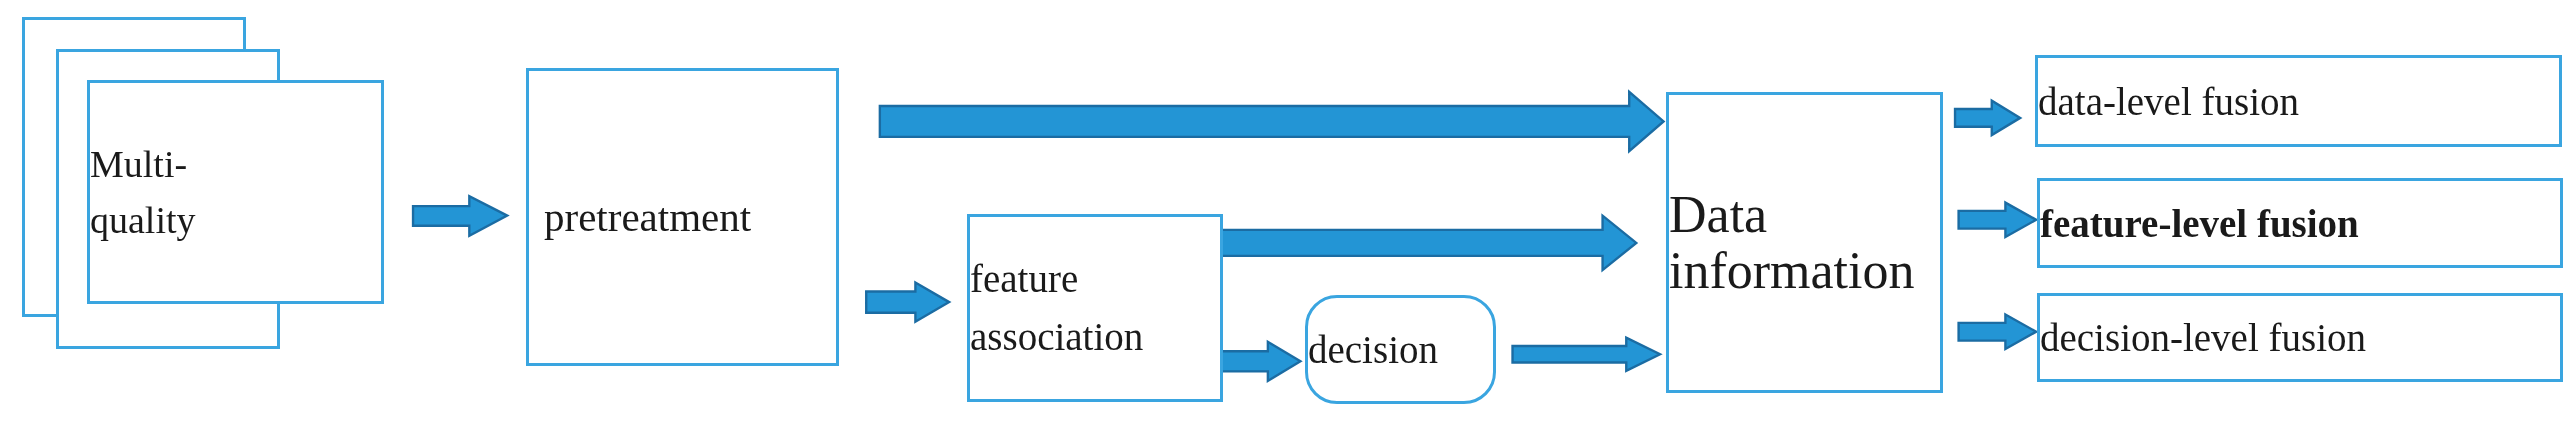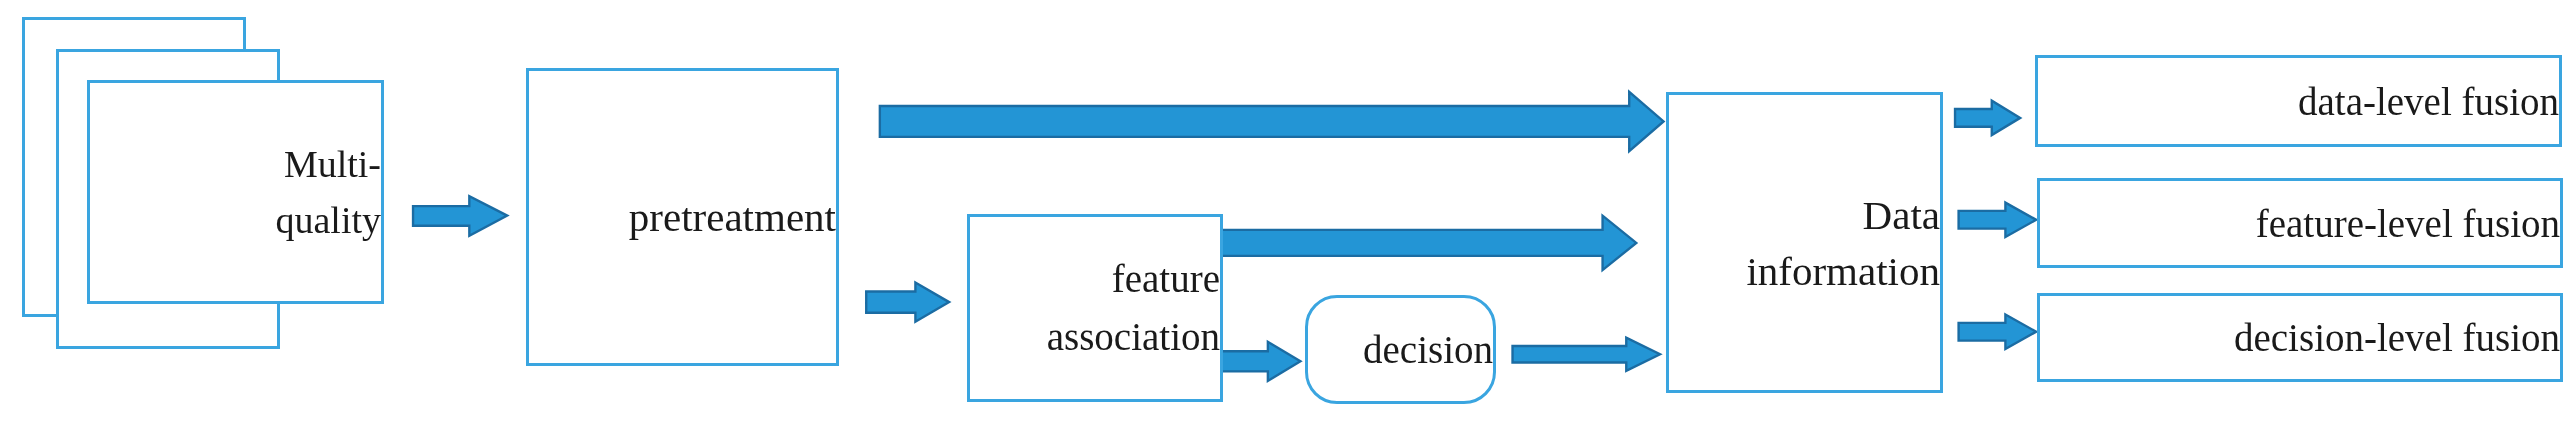--- a/index.html
+++ b/index.html
@@ -18,35 +18,35 @@
     color:var(--text-color);
     overflow:hidden;
   }
   .box{
     position:absolute;
     box-sizing:border-box;
     border:3px solid var(--box-border);
     background:#fff;
     display:flex;
     flex-direction:column;
-    align-items:flex-end;
+    align-items:flex-start;
     justify-content:center;
     text-align:center;
   }
   .sheet{position:absolute;box-sizing:border-box;border:3px solid var(--box-border);background:#fff;}
   .sheet-back{left:22px;top:16.6px;width:224px;height:300px;}
   .sheet-mid{left:56px;top:49px;width:224px;height:300px;}
   .box-multi{left:87px;top:80px;width:297px;height:224px;font-size:38px;line-height:56px;}
-  .box-pre{left:526px;top:68px;width:313px;height:298px;font-size:41px;line-height:47px;}
+  .box-pre{left:526px;top:68px;width:313px;height:298px;font-size:41px;line-height:47px;padding-left:15px;}
   .box-fe{left:955px;top:214px;width:256px;height:188px;font-size:39px;line-height:58px;margin-left:12px;}
   .box-dec{left:1305px;top:295px;width:191px;height:109px;font-size:39px;line-height:43px;border-radius:32px;}
-  .box-da{left:1666px;top:92px;width:277px;height:301px;font-size:41px;line-height:56px;}
+  .box-da{left:1666px;top:92px;width:277px;height:301px;font-size:52px;line-height:56px;}
   .box-fuse1{left:2035px;top:55px;width:527px;height:92px;font-size:39px;line-height:41px;}
-  .box-fuse2{left:2037px;top:178px;width:526px;height:90px;font-size:39px;line-height:41px;}
-  .box-fuse3{left:2037px;top:293px;width:526px;height:89px;font-size:39px;line-height:41px;padding-left:44px;}
+  .box-fuse2{left:2037px;top:178px;width:526px;height:90px;font-size:39px;line-height:41px;font-weight:bold;}
+  .box-fuse3{left:2037px;top:293px;width:526px;height:89px;font-size:39px;line-height:41px;}
   .line{display:block;}
   svg.arrows{position:absolute;left:0;top:0;width:2576px;height:436px;pointer-events:none;}
   svg.arrows polygon{
     fill:var(--arrow-fill);
     stroke:var(--arrow-stroke);
     stroke-width:4;
     stroke-linejoin:miter;
   }
 </style>
 </head>

